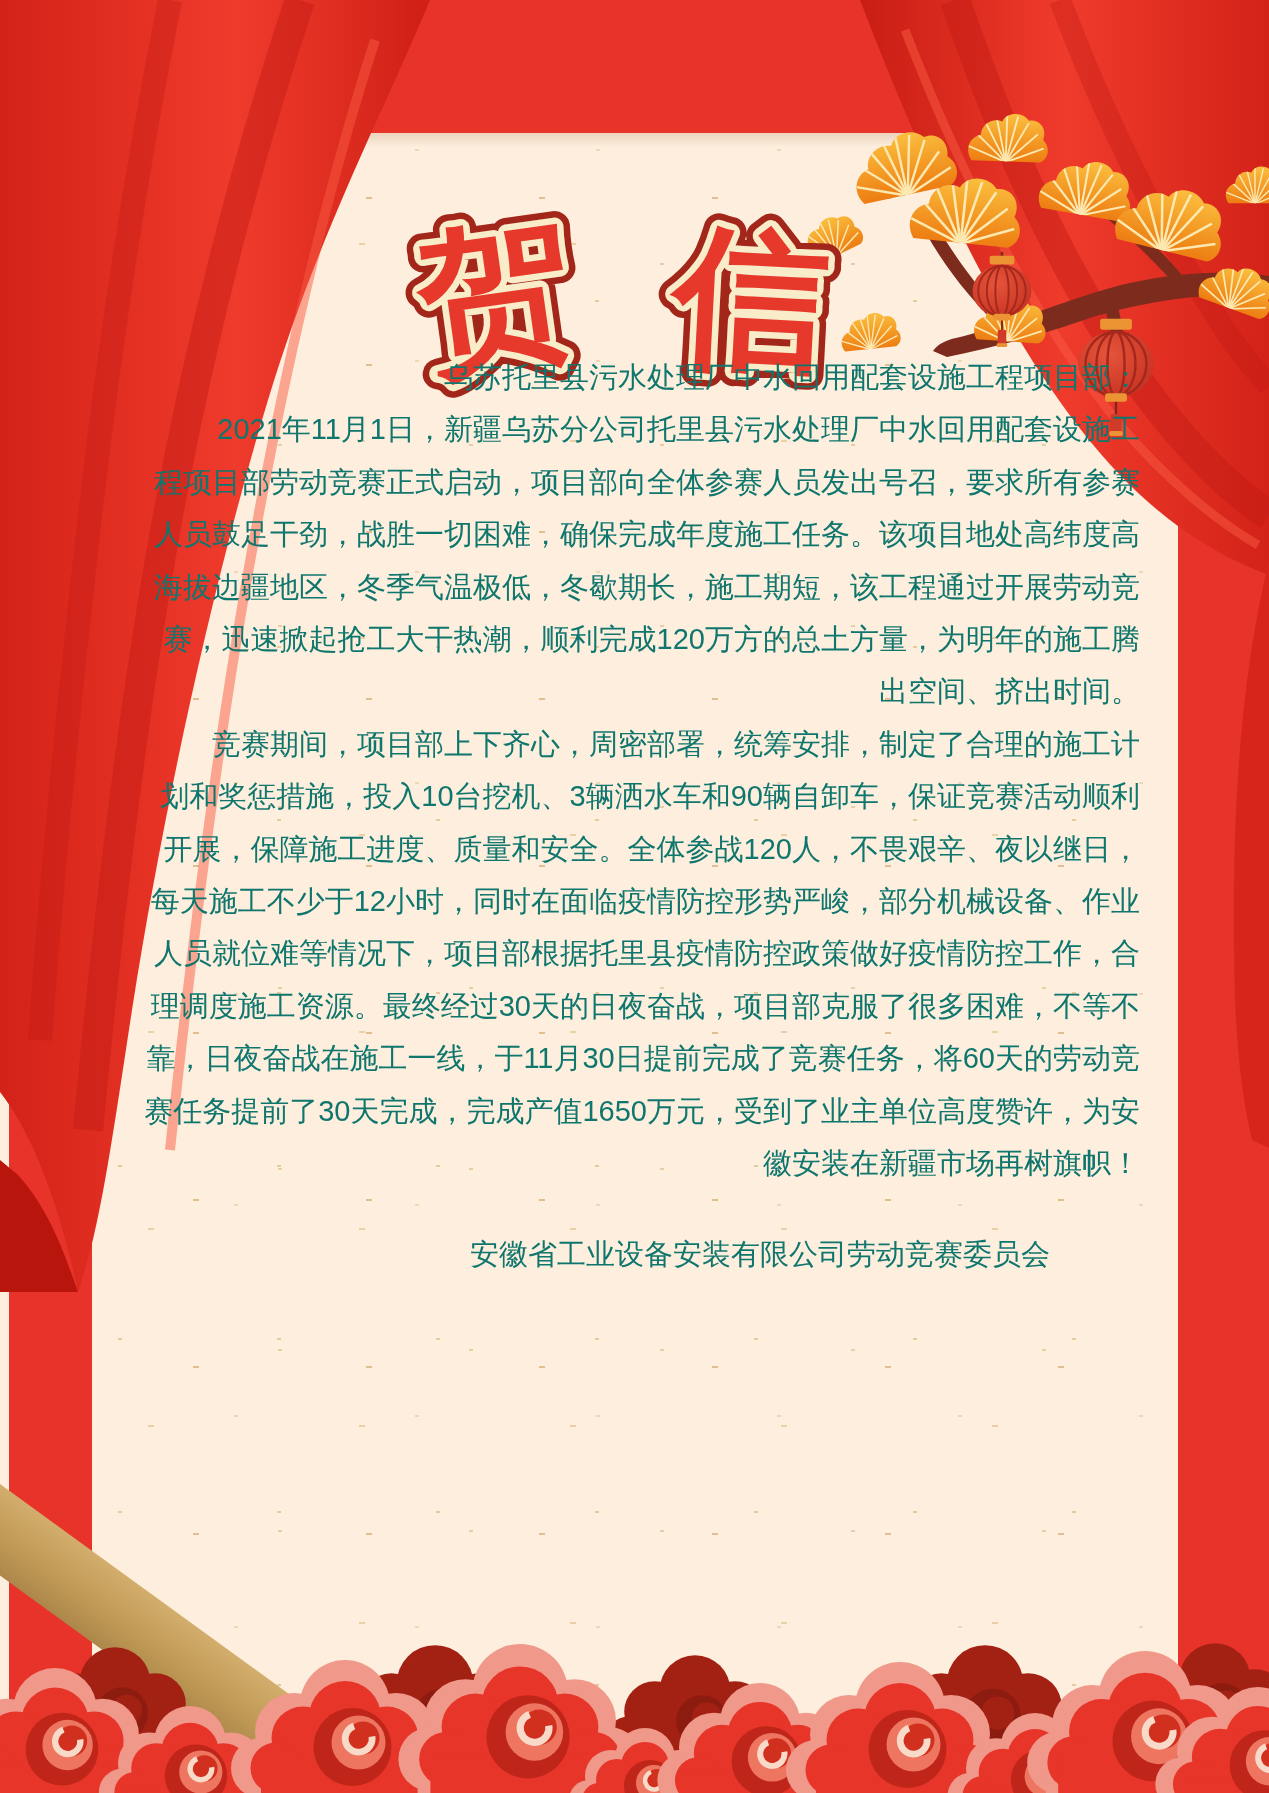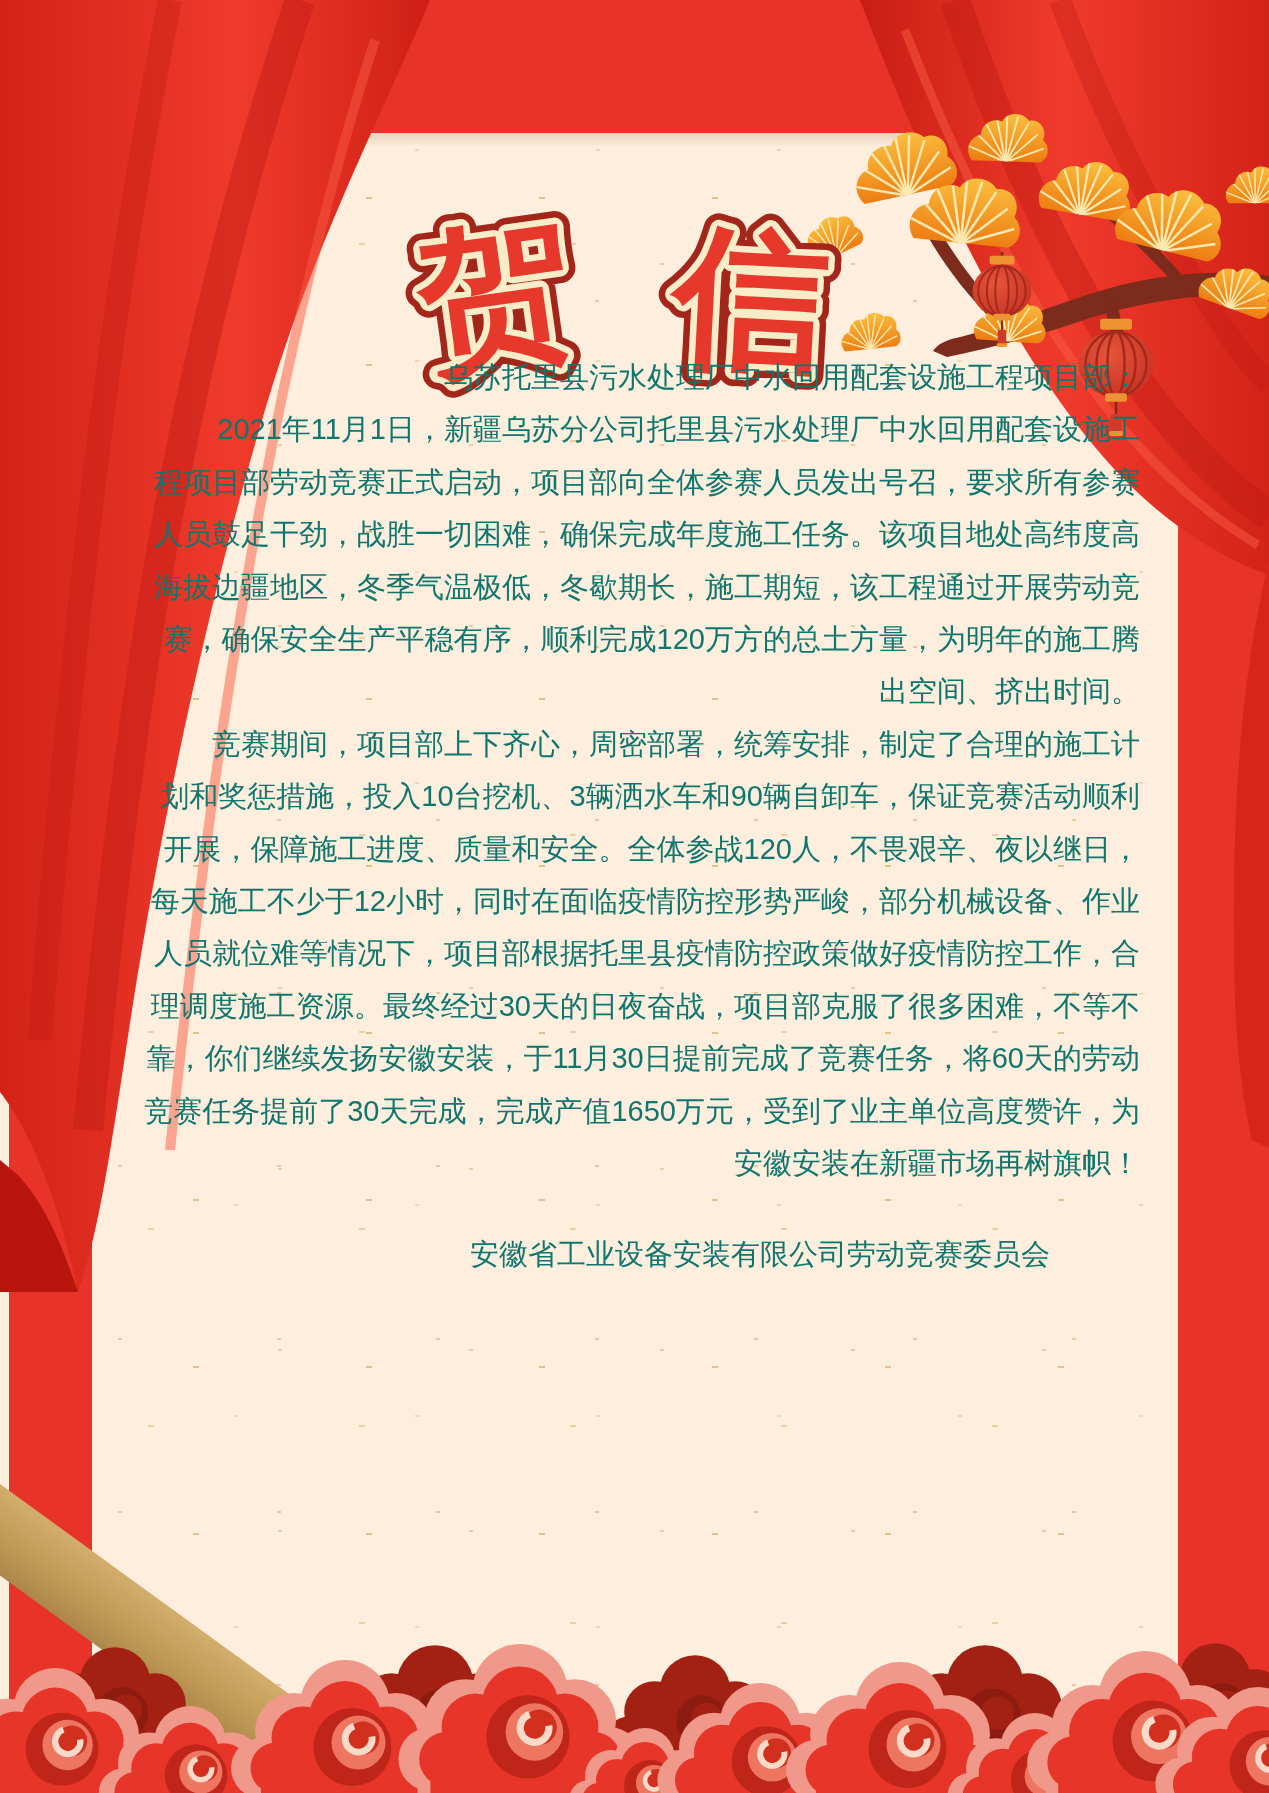--- a/index.html
+++ b/index.html
@@ -144,22 +144,22 @@
     </g>
     <g transform="rotate(3 752 290)" text-anchor="middle" font-size="155">
       <text x="752" y="353" stroke="#a3261b" stroke-width="26" stroke-linejoin="round" paint-order="stroke" fill="#a3261b">信</text>
       <text x="752" y="353" stroke="#f8ecc9" stroke-width="13" stroke-linejoin="round" paint-order="stroke" fill="#f8ecc9">信</text>
       <text x="752" y="353" fill="#e7382c">信</text>
     </g>
   </svg>
 
   <main class="content">
     <p class="salutation">乌苏托里县污水处理厂中水回用配套设施工程项目部：</p>
-    <p class="para">2021年11月1日，新疆乌苏分公司托里县污水处理厂中水回用配套设施工程项目部劳动竞赛正式启动，项目部向全体参赛人员发出号召，要求所有参赛人员鼓足干劲，战胜一切困难，确保完成年度施工任务。该项目地处高纬度高海拔边疆地区，冬季气温极低，冬歇期长，施工期短，该工程通过开展劳动竞赛，确保安全生产平稳有序，顺利完成120万方的总土方量，为明年的施工腾出空间、挤出时间。</p>
-    <p class="para">竞赛期间，项目部上下齐心，周密部署，统筹安排，制定了合理的施工计划和奖惩措施，投入10台挖机、3辆洒水车和90辆自卸车，保证竞赛活动顺利开展，保障施工进度、质量和安全。全体参战120人，不畏艰辛、夜以继日，每天施工不少于12小时，同时在面临疫情防控形势严峻，部分机械设备、作业人员就位难等情况下，项目部根据托里县疫情防控政策做好疫情防控工作，合理调度施工资源。最终经过30天的日夜奋战，项目部克服了很多困难，不等不靠，你们继续发扬安徽安装，于11月30日提前完成了竞赛任务，将60天的劳动竞赛任务提前了30天完成，完成产值1650万元，受到了业主单位高度赞许，为安徽安装在新疆市场再树旗帜！</p>
+    <p class="para">2021年11月1日，新疆乌苏分公司托里县污水处理厂中水回用配套设施工程项目部劳动竞赛正式启动，项目部向全体参赛人员发出号召，要求所有参赛人员鼓足干劲，战胜一切困难，确保完成年度施工任务。该项目地处高纬度高海拔边疆地区，冬季气温极低，冬歇期长，施工期短，该工程通过开展劳动竞赛，迅速掀起抢工大干热潮，顺利完成120万方的总土方量，为明年的施工腾出空间、挤出时间。</p>
+    <p class="para">竞赛期间，项目部上下齐心，周密部署，统筹安排，制定了合理的施工计划和奖惩措施，投入10台挖机、3辆洒水车和90辆自卸车，保证竞赛活动顺利开展，保障施工进度、质量和安全。全体参战120人，不畏艰辛、夜以继日，每天施工不少于12小时，同时在面临疫情防控形势严峻，部分机械设备、作业人员就位难等情况下，项目部根据托里县疫情防控政策做好疫情防控工作，合理调度施工资源。最终经过30天的日夜奋战，项目部克服了很多困难，不等不靠，日夜奋战在施工一线，于11月30日提前完成了竞赛任务，将60天的劳动竞赛任务提前了30天完成，完成产值1650万元，受到了业主单位高度赞许，为安徽安装在新疆市场再树旗帜！</p>
     <div class="sign">
       <p>安徽省工业设备安装有限公司劳动竞赛委员会</p>
     </div>
   </main>
 
   <svg class="layer" width="1269" height="1793" viewBox="0 0 1269 1793">
     <defs>
       <g id="sw">
         <g fill="#f0988a">
           <circle cx="0" cy="-30" r="30"></circle>

